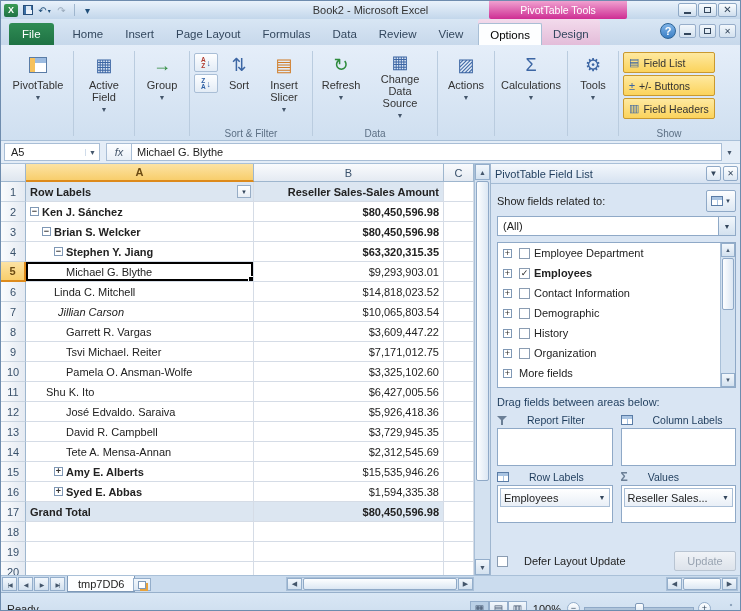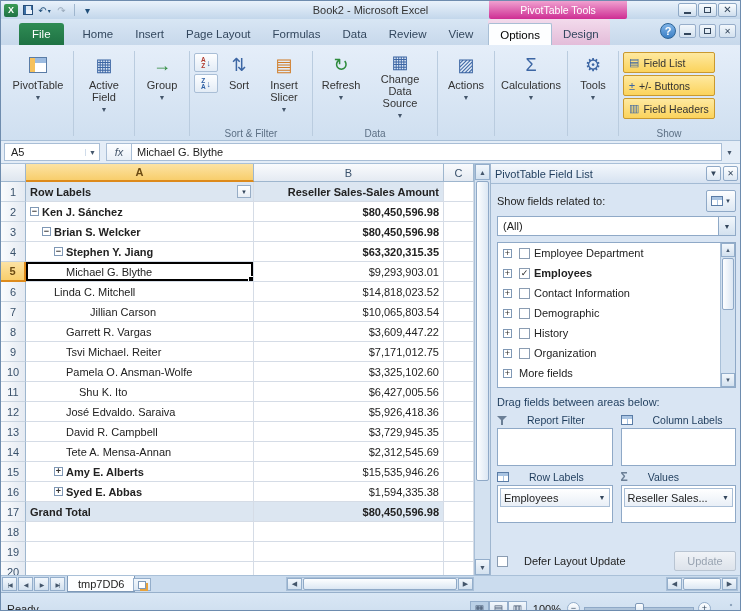--- a/index.html
+++ b/index.html
@@ -20,21 +20,21 @@
   .qsep { width:1px; height:12px; background:#9FB6CE; margin:0 3px; }
   .titletext { position:absolute; left:0; right:0; text-align:center; font-size:11px; color:#333; pointer-events:none; }
   .ctxbanner { position:absolute; left:488px; top:0; width:138px; height:18px; background:linear-gradient(#F0A1D0,#CE2D93); color:#fff; font-size:10.5px; display:flex; align-items:center; justify-content:center; border-radius:0 0 2px 2px; }
   .winbtns { position:absolute; right:3px; top:2px; display:flex; gap:1px; }
   .wbtn { width:19px; height:14px; background:linear-gradient(#FBFDFE,#CEDEEE); border:1px solid #8FA9C6; border-radius:2px; display:flex; align-items:center; justify-content:center; font-size:9px; color:#33465C; }
   .ic-min { width:7px; height:2px; background:#33465C; margin-top:6px; }
   .ic-res { width:7px; height:6px; border:1px solid #33465C; }
   .ic-x { font-size:10px; line-height:10px; }
 
   
-  .tabrow { height:26px; flex:none; position:relative; background:linear-gradient(#D8E6F4,#C7D8EB); display:flex; align-items:flex-end; padding:0 18px; }
+  .tabrow { height:26px; flex:none; position:relative; background:linear-gradient(#D8E6F4,#C7D8EB); display:flex; align-items:flex-end; padding:0 8px; }
   .tab-file { height:22px; padding:0 13px; background:linear-gradient(#2F8C54,#1F7244); color:#fff; display:flex; align-items:center; border-radius:3px 3px 0 0; margin-right:8px; font-size:11.5px; }
   .tab { height:22px; padding:0 11px; display:flex; align-items:center; color:#33475E; font-size:11.5px; }
   .ctxtabs { height:26px; display:flex; align-items:flex-end; background:linear-gradient(#F3DBEC,#E3BCD9); border-radius:3px 3px 0 0; margin-left:4px; }
   .ctxtabs .tab.active { background:#FDFEFF; border:1px solid #A8BED5; border-bottom:none; border-radius:2px 2px 0 0; color:#000; }
   .tabrow-right { position:absolute; right:4px; top:4px; display:flex; align-items:center; gap:3px; }
   .helpbtn { width:16px; height:16px; border-radius:50%; background:linear-gradient(#7FB4E8,#3C7FC4); color:#fff; font-weight:bold; font-size:11px; display:flex; align-items:center; justify-content:center; border:1px solid #2D6396; }
   .swbtn { width:17px; height:14px; background:linear-gradient(#F2F7FC,#D3E1EF); border:1px solid #97AECA; display:flex; align-items:center; justify-content:center; font-size:8px; color:#33465C; border-radius:2px; }
 
   
   .ribbon { height:96px; flex:none; background:linear-gradient(#E5EEF9,#CFDFF0); border-bottom:1px solid #A9C0D8; display:flex; align-items:stretch; padding:2px 2px 0 2px; }
@@ -410,21 +410,21 @@
             <div class="cell ca" style="padding-left: 28px;">
               <span>Linda C. Mitchell</span>
             </div>
             <div class="cell cb">
               <span>$14,818,023.52</span>
             </div>
             <div class="cell cc"></div>
           </div>
           <div class="grid-row">
             <div class="rh">7</div>
-            <div class="cell ca" style="padding-left: 64px;">
+            <div class="cell ca" style="padding-left: 32px; font-style: italic;">
               <span>Jillian Carson</span>
             </div>
             <div class="cell cb">
               <span>$10,065,803.54</span>
             </div>
             <div class="cell cc"></div>
           </div>
           <div class="grid-row">
             <div class="rh">8</div>
             <div class="cell ca" style="padding-left: 40px;">
@@ -450,21 +450,21 @@
             <div class="cell ca" style="padding-left: 40px;">
               <span>Pamela O. Ansman-Wolfe</span>
             </div>
             <div class="cell cb">
               <span>$3,325,102.60</span>
             </div>
             <div class="cell cc"></div>
           </div>
           <div class="grid-row">
             <div class="rh">11</div>
-            <div class="cell ca" style="padding-left: 53px;">
+            <div class="cell ca" style="padding-left: 20px;">
               <span>Shu K. Ito</span>
             </div>
             <div class="cell cb">
               <span>$6,427,005.56</span>
             </div>
             <div class="cell cc"></div>
           </div>
           <div class="grid-row">
             <div class="rh">12</div>
             <div class="cell ca" style="padding-left: 40px;">

